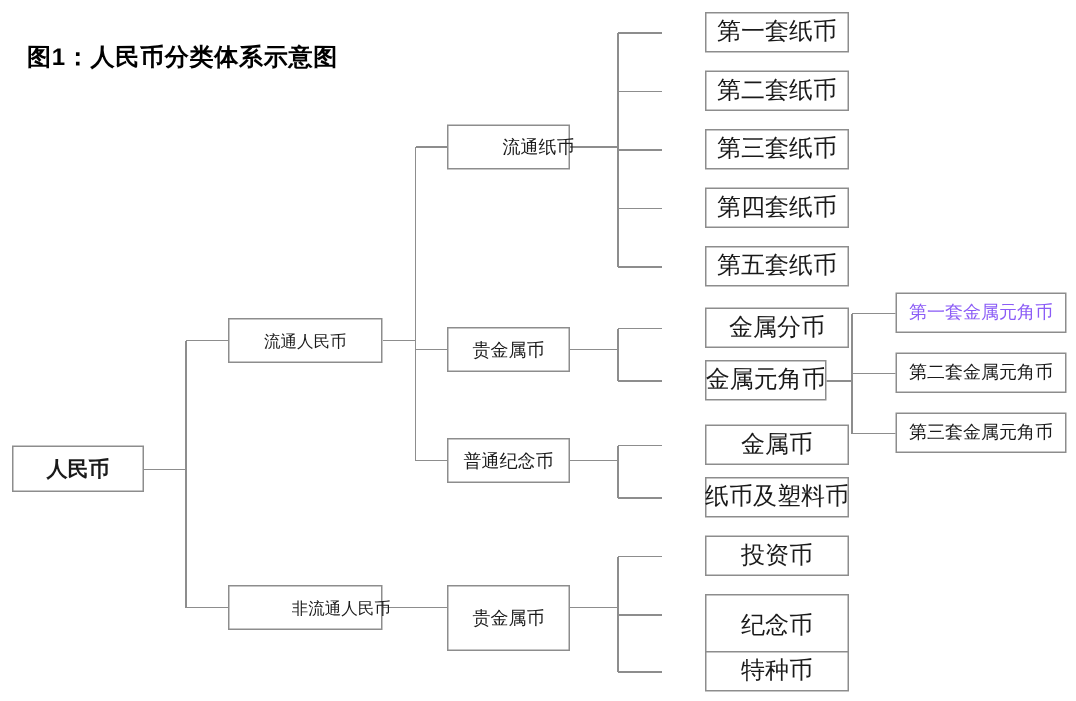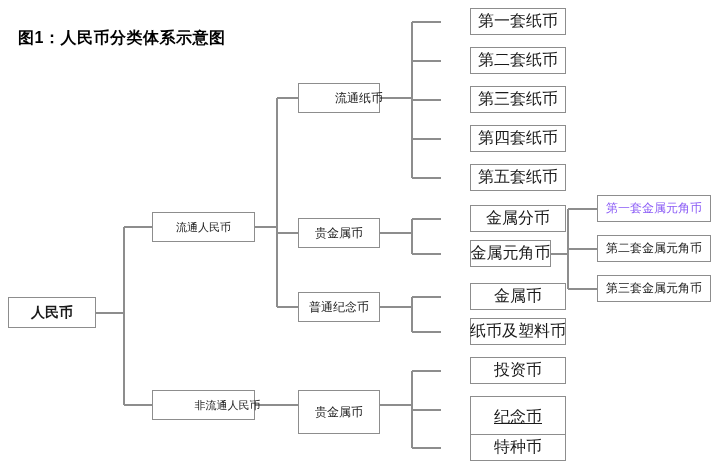--- a/index.html
+++ b/index.html
@@ -130,21 +130,21 @@
       </div>
       <div class="node-box lvl4" style="left: 441px; top: 283px; width: 96px; height: 27px; border-color: rgb(141, 141, 141); color: rgb(26, 26, 26);">
         <span>金属币</span>
       </div>
       <div class="node-box lvl4" style="left: 441px; top: 318px; width: 96px; height: 27px; border-color: rgb(141, 141, 141); color: rgb(26, 26, 26);">
         <span>纸币及塑料币</span>
       </div>
       <div class="node-box lvl4" style="left: 441px; top: 357px; width: 96px; height: 27px; border-color: rgb(141, 141, 141); color: rgb(26, 26, 26);">
         <span>投资币</span>
       </div>
-      <div class="node-box lvl4" style="left: 441px; top: 396px; width: 96px; height: 42px; border-color: rgb(141, 141, 141); color: rgb(26, 26, 26); text-decoration: underline;">
+      <div class="node-box lvl4" style="left: 441px; top: 396px; width: 96px; height: 42px; border-color: rgb(141, 141, 141); color: rgb(26, 26, 26);">
         <span>纪念币</span>
       </div>
       <div class="node-box lvl4" style="left: 441px; top: 434px; width: 96px; height: 27px; border-color: rgb(141, 141, 141); color: rgb(26, 26, 26);">
         <span>特种币</span>
       </div>
       <div class="node-box lvl5" style="left: 597px; top: 195px; width: 114px; height: 27px; border-color: rgb(141, 141, 141); color: #8b5cf6;">
         <span>第一套金属元角币</span>
       </div>
       <div class="node-box lvl5" style="left: 597px; top: 235px; width: 114px; height: 27px; border-color: rgb(141, 141, 141); color: rgb(26, 26, 26);">
         <span>第二套金属元角币</span>

